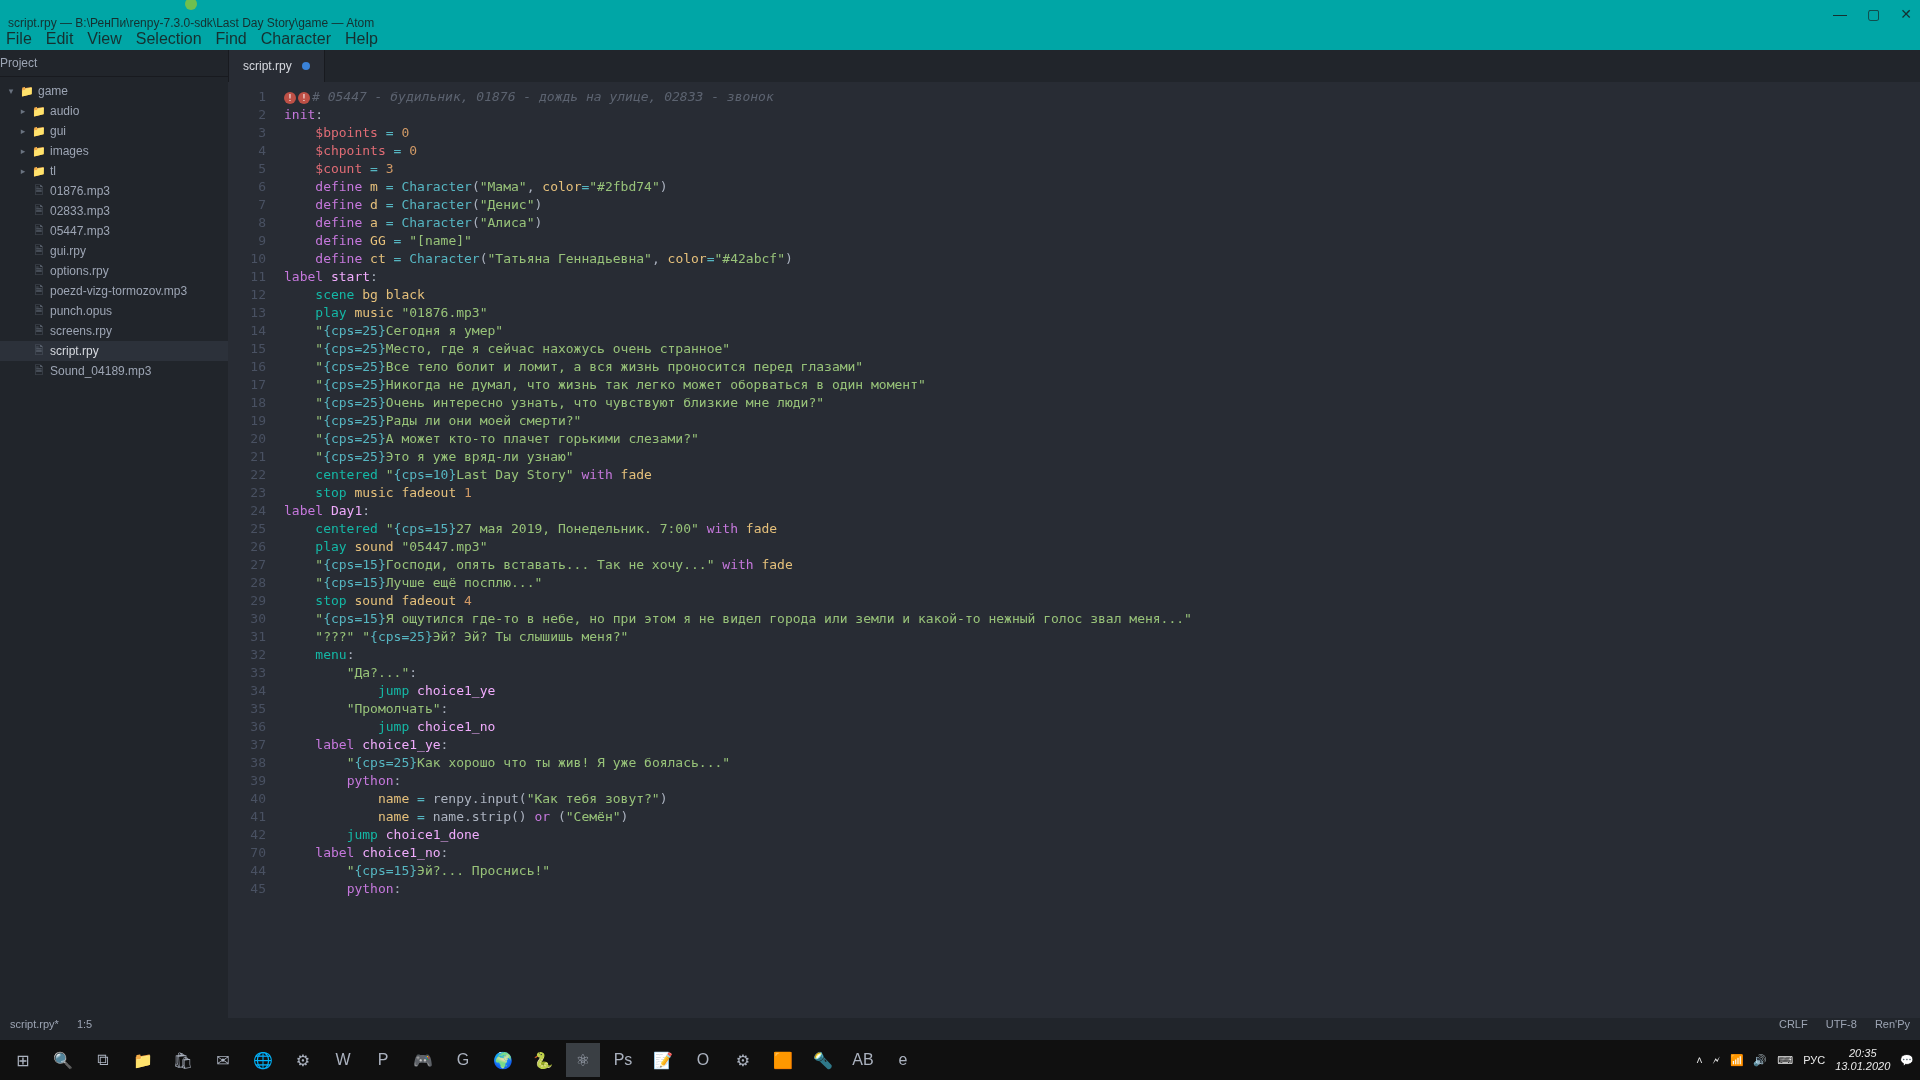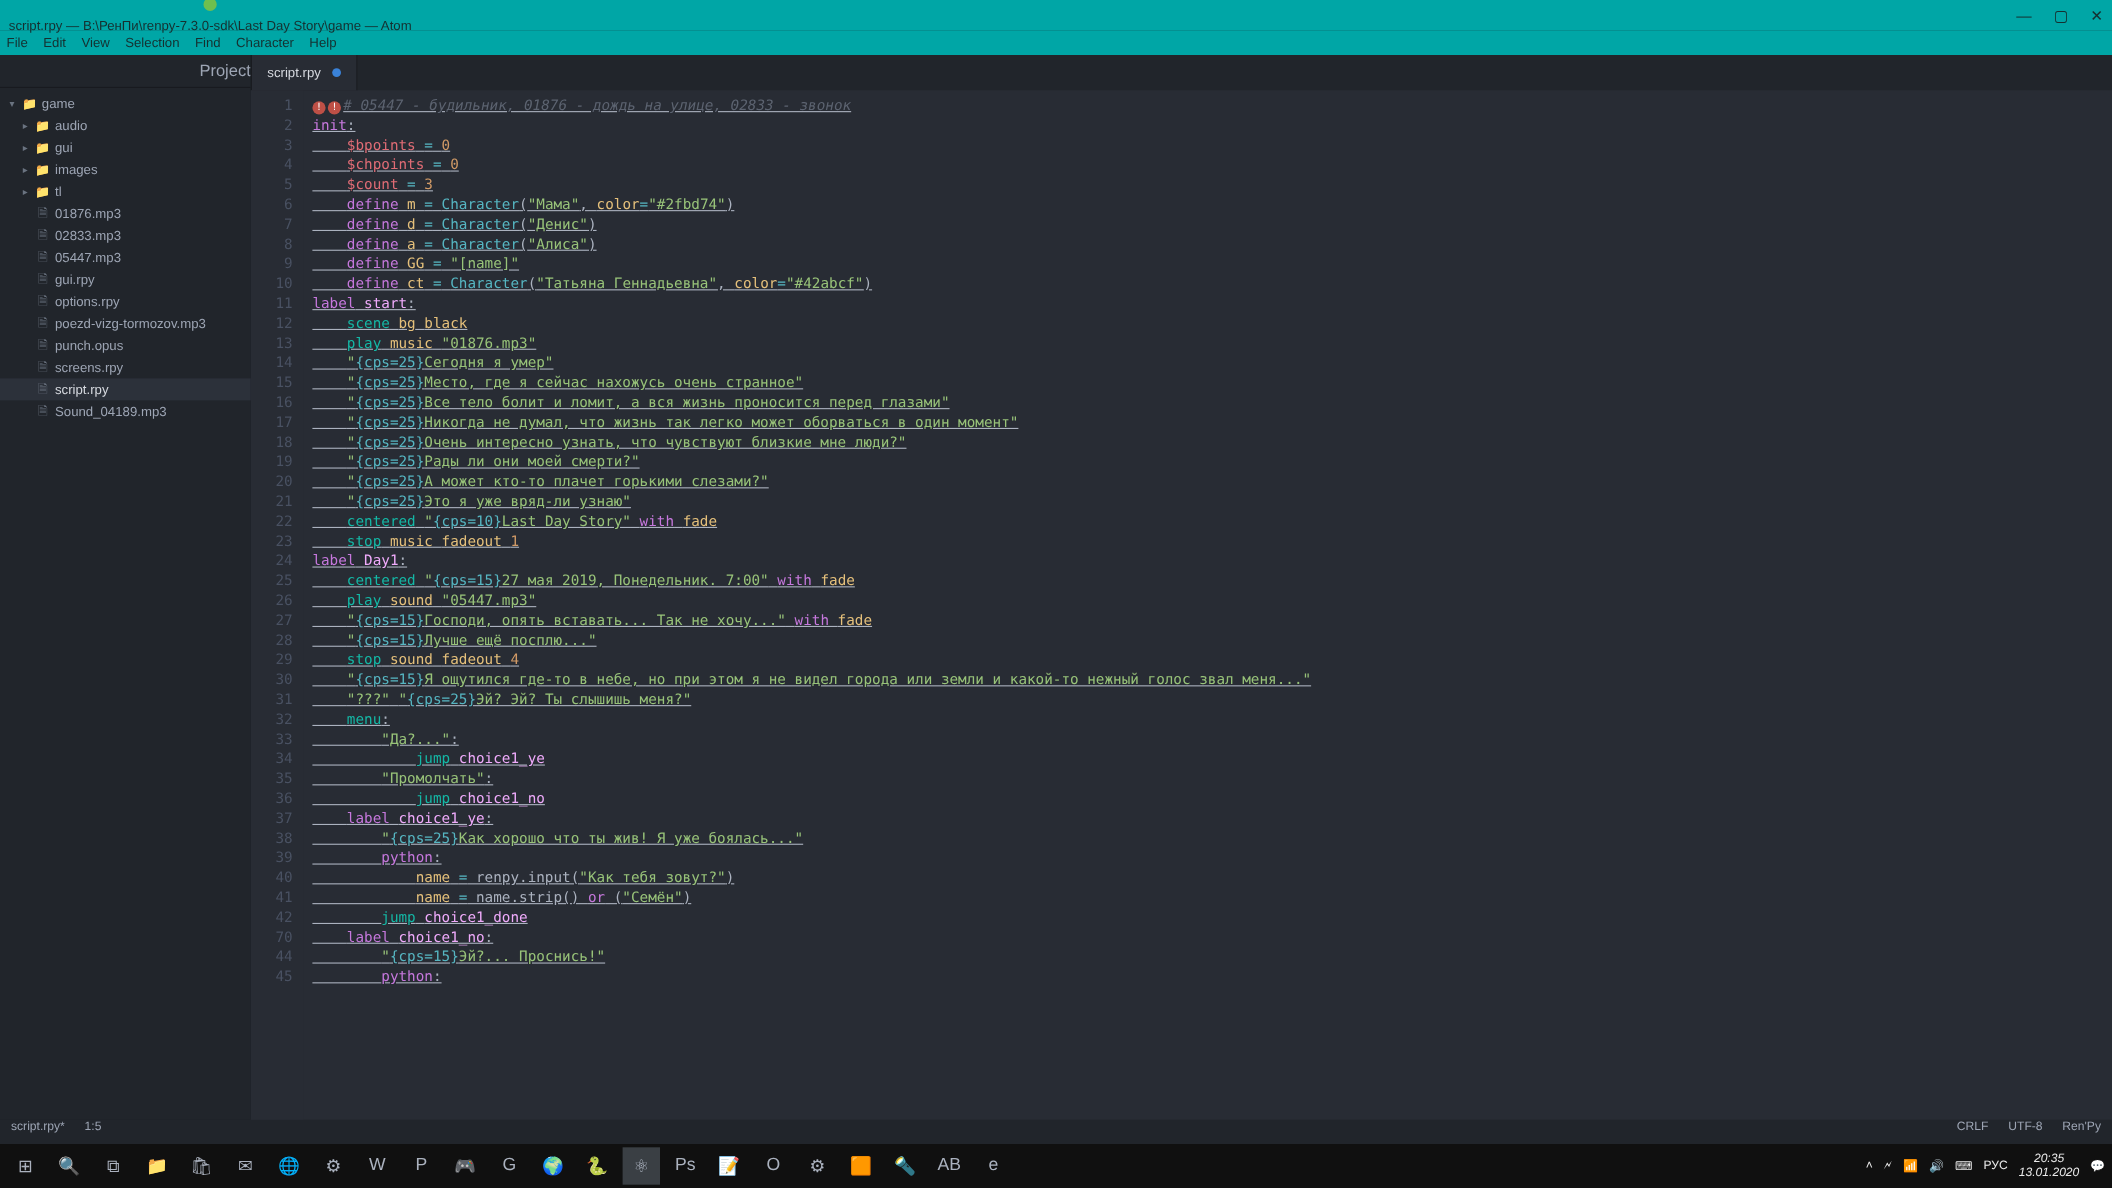--- a/index.html
+++ b/index.html
@@ -1,40 +1,40 @@
 <!DOCTYPE html>
 <html><head>
 <meta charset="utf-8">
 <style>
   * { margin: 0; padding: 0; box-sizing: border-box; }
   html, body { width: 1920px; height: 1080px; font-family: "Segoe UI", sans-serif; overflow: hidden; background: #1d2226; color: #abb2bf; }
   .titlebar { height: 28px; background: #00a6a6; display: flex; align-items: center; padding: 0 8px; color: #153030; font-size: 12px; justify-content: space-between; }
   .titlebar .left { display: flex; align-items: center; gap: 6px; flex-direction: column; }
   .titlebar .dot { width: 12px; height: 12px; border-radius: 50%; background: #6fbf4f; display: inline-block; }
   .titlebar .wbtns { display: flex; gap: 20px; font-size: 14px; }
-  .menubar { height: 22px; background: #00a6a6; display: flex; align-items: center; padding: 0 6px; gap: 14px; font-size: 12px; color: #153030; }
+  .menubar { height: 22px; background: #00a6a6; display: flex; align-items: center; padding: 0 6px; gap: 14px; font-size: 16px; color: #153030; }
   .menubar span { cursor: default; }
   .workspace { display: flex; height: calc(1080px - 28px - 22px - 22px - 40px); }
   .sidebar { width: 228px; background: #21252b; color: #9da5b4; font-size: 12px; display:flex; flex-direction:column;}
-  .sidebar .hdr { text-align: right; padding: 6px 0; border-bottom: 1px solid #181a1f; font-size: 15px; }
+  .sidebar .hdr { text-align: left; padding: 6px 0; border-bottom: 1px solid #181a1f; font-size: 12px; }
   .tree { padding: 4px 0; }
   .tree-row { display:flex; align-items:center; height:20px; padding-left: 6px; gap:4px; cursor:default; }
   .tree-row.sel { background:#2c313a; color:#d7dae0; }
   .tree-row .arrow { width:10px; text-align:center; font-size:9px; color:#6a7380;}
   .tree-row .ico { width:14px; text-align:center; font-size:11px;}
   .tree-row.folder .ico::before{content:"📁"; font-size:11px;}
   .tree-row.file .ico::before{content:"🗎"; color:#6a7380;}
   .indent1{padding-left:18px;}
   .editor-area { flex:1; display:flex; flex-direction:column; background:#282c34;}
   .tabs { height:32px; background:#21252b; display:flex; border-left:1px solid #181a1f;}
   .tab { display:flex; align-items:center; padding:0 14px; gap:10px; background:#282c34; font-size:12px; color:#d7dae0; border-right:1px solid #181a1f;}
   .tab .dirty{ width:8px; height:8px; background:#3a82d8; border-radius:50%;}
   .code-wrap{ flex:1; display:flex; overflow:hidden; font-family: "Consolas","Menlo",monospace; font-size:13px; line-height:18px;}
   .gutter { width:48px; background:#282c34; text-align:right; color:#495162; padding:6px 10px 6px 0;}
-  .code { flex:1; padding:6px 16px 6px 8px; white-space:pre; color:#abb2bf; overflow:hidden;text-decoration:underline;}
+  .code { flex:1; padding:6px 16px 6px 8px; white-space:pre; color:#abb2bf; overflow:hidden;}
   .code .err{ display:inline-block; width:12px;height:12px;border-radius:50%;background:#be5046;color:#fff;font-size:9px;line-height:12px;text-align:center; margin-right:2px;}
   
   .cm{color:#5c6370; font-style:italic;}
   .kw{color:#c678dd;}
   .kw2{color:#14b8a6;}
   .fn{color:#56b6c2;}
   .id{color:#e5c07b;}
   .op{color:#56b6c2;}
   .str{color:#98c379;}
   .esc{color:#56b6c2;}

